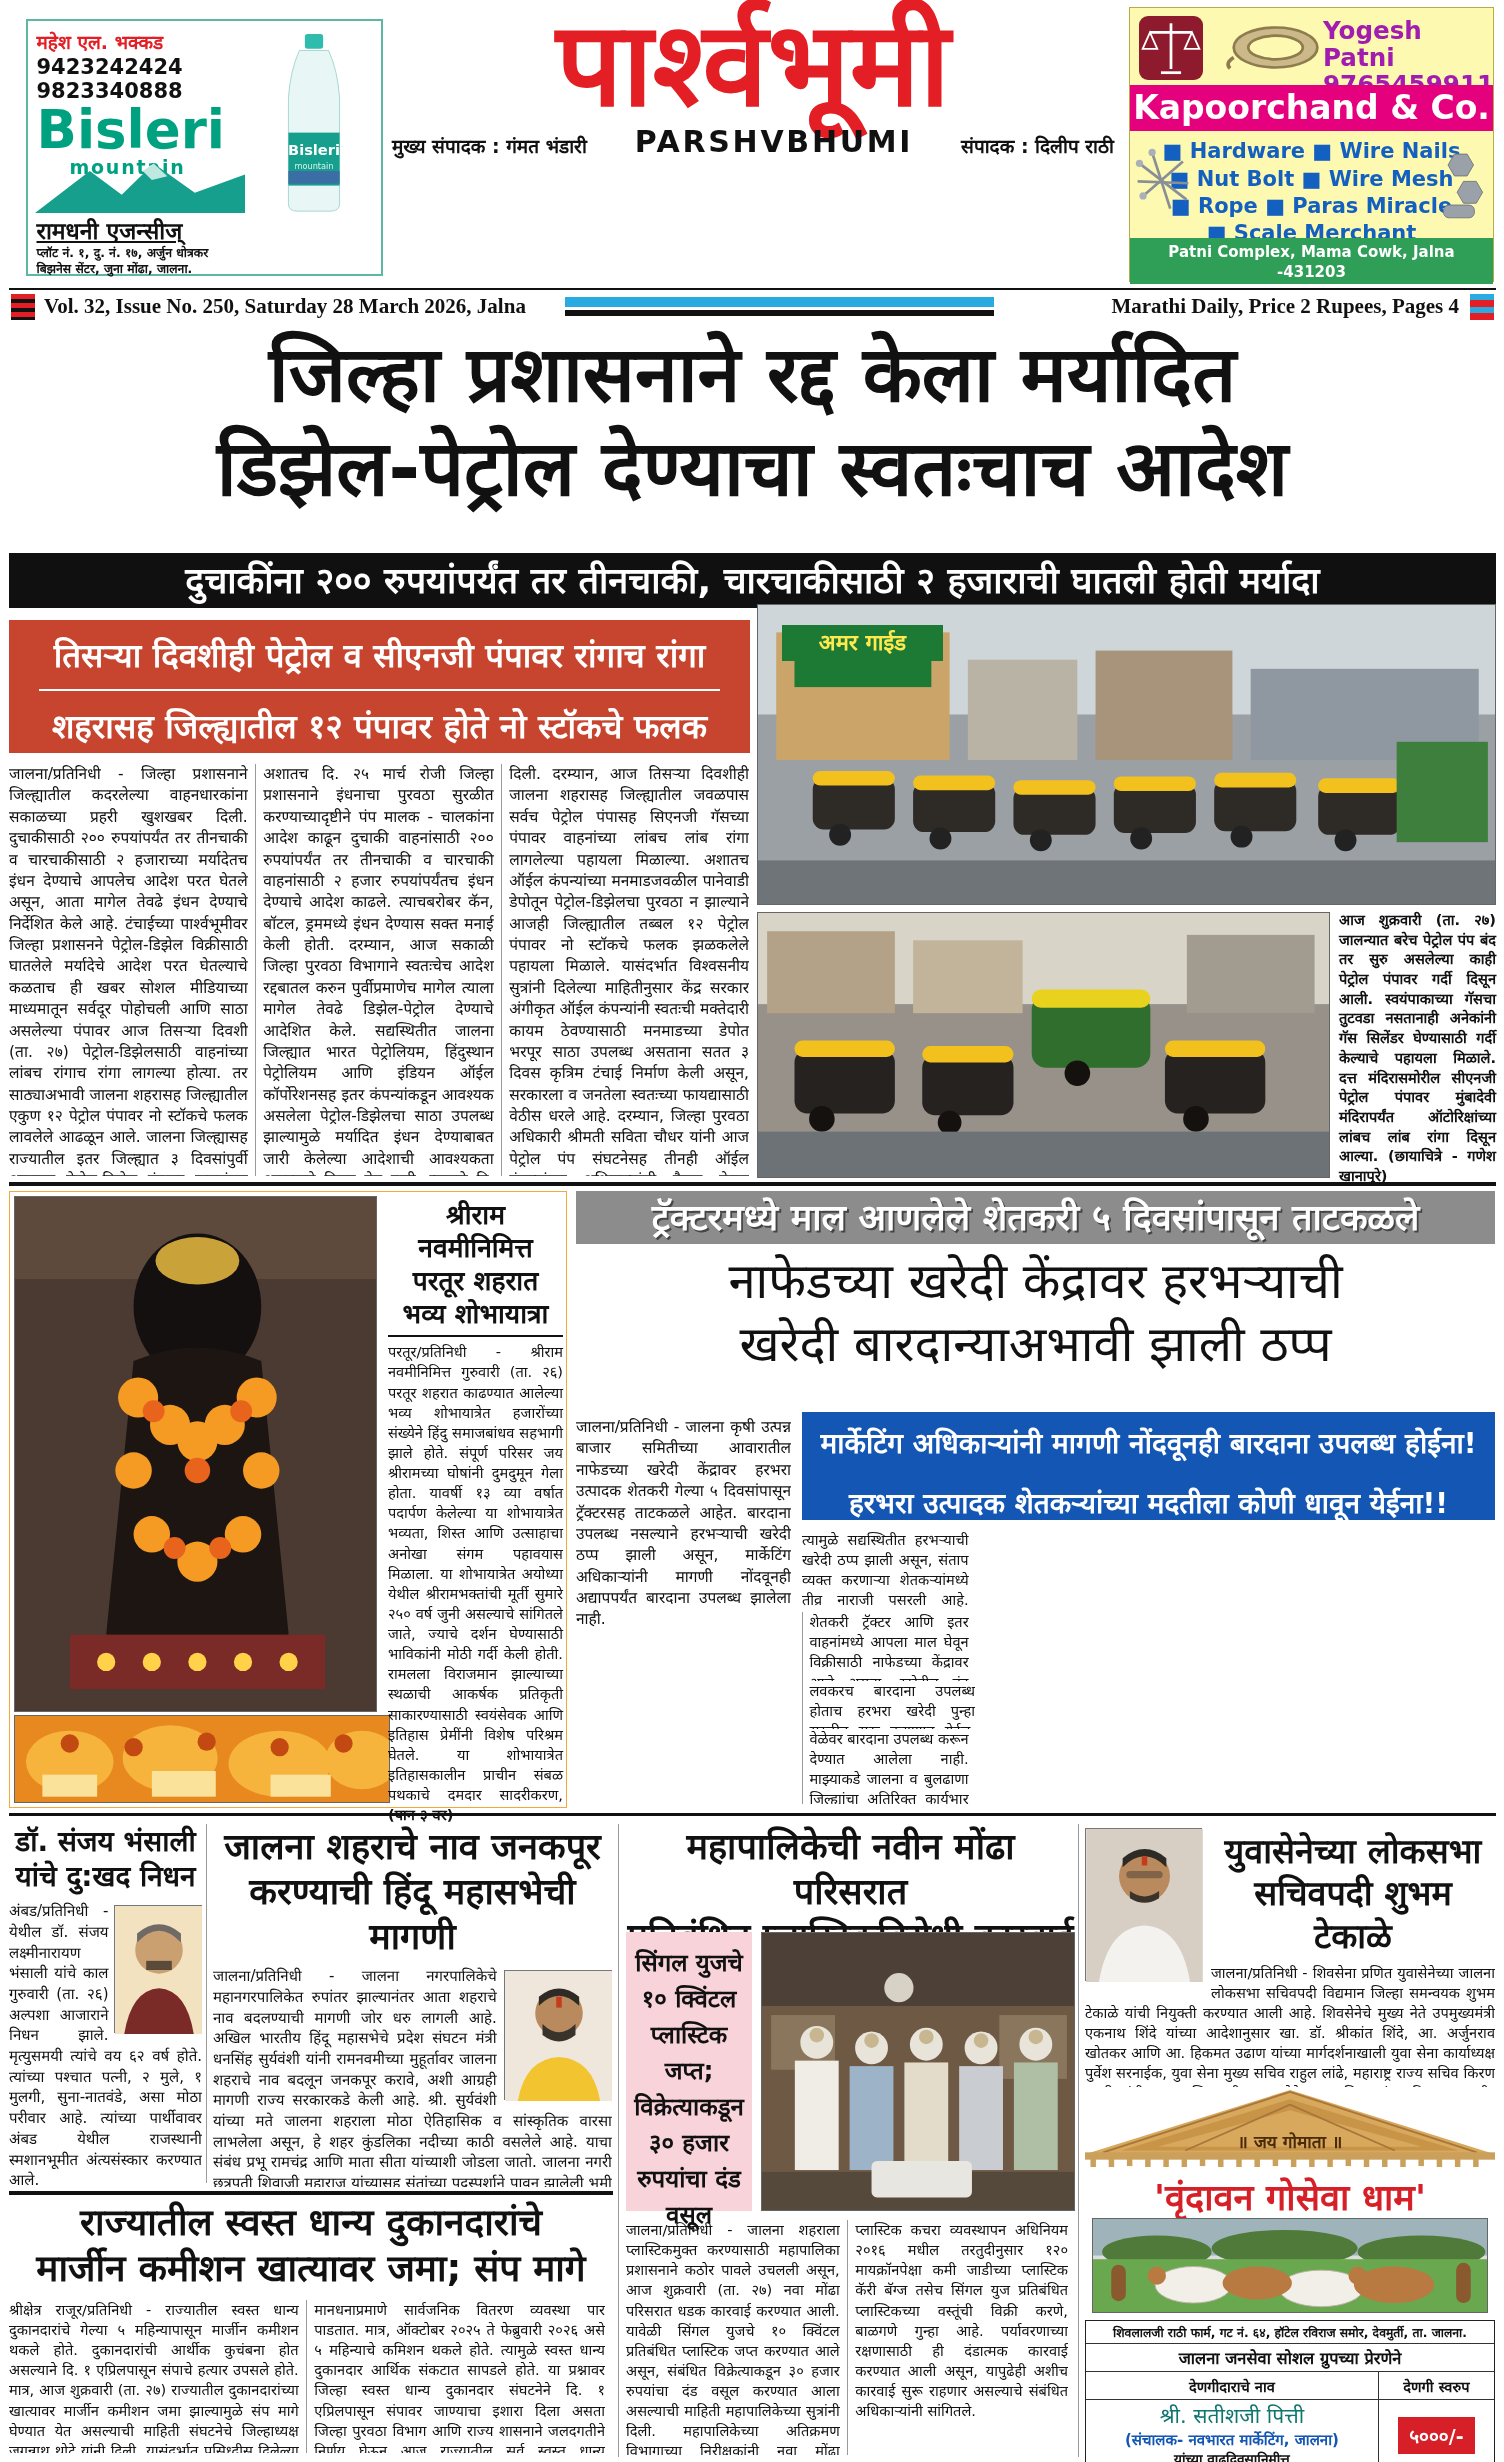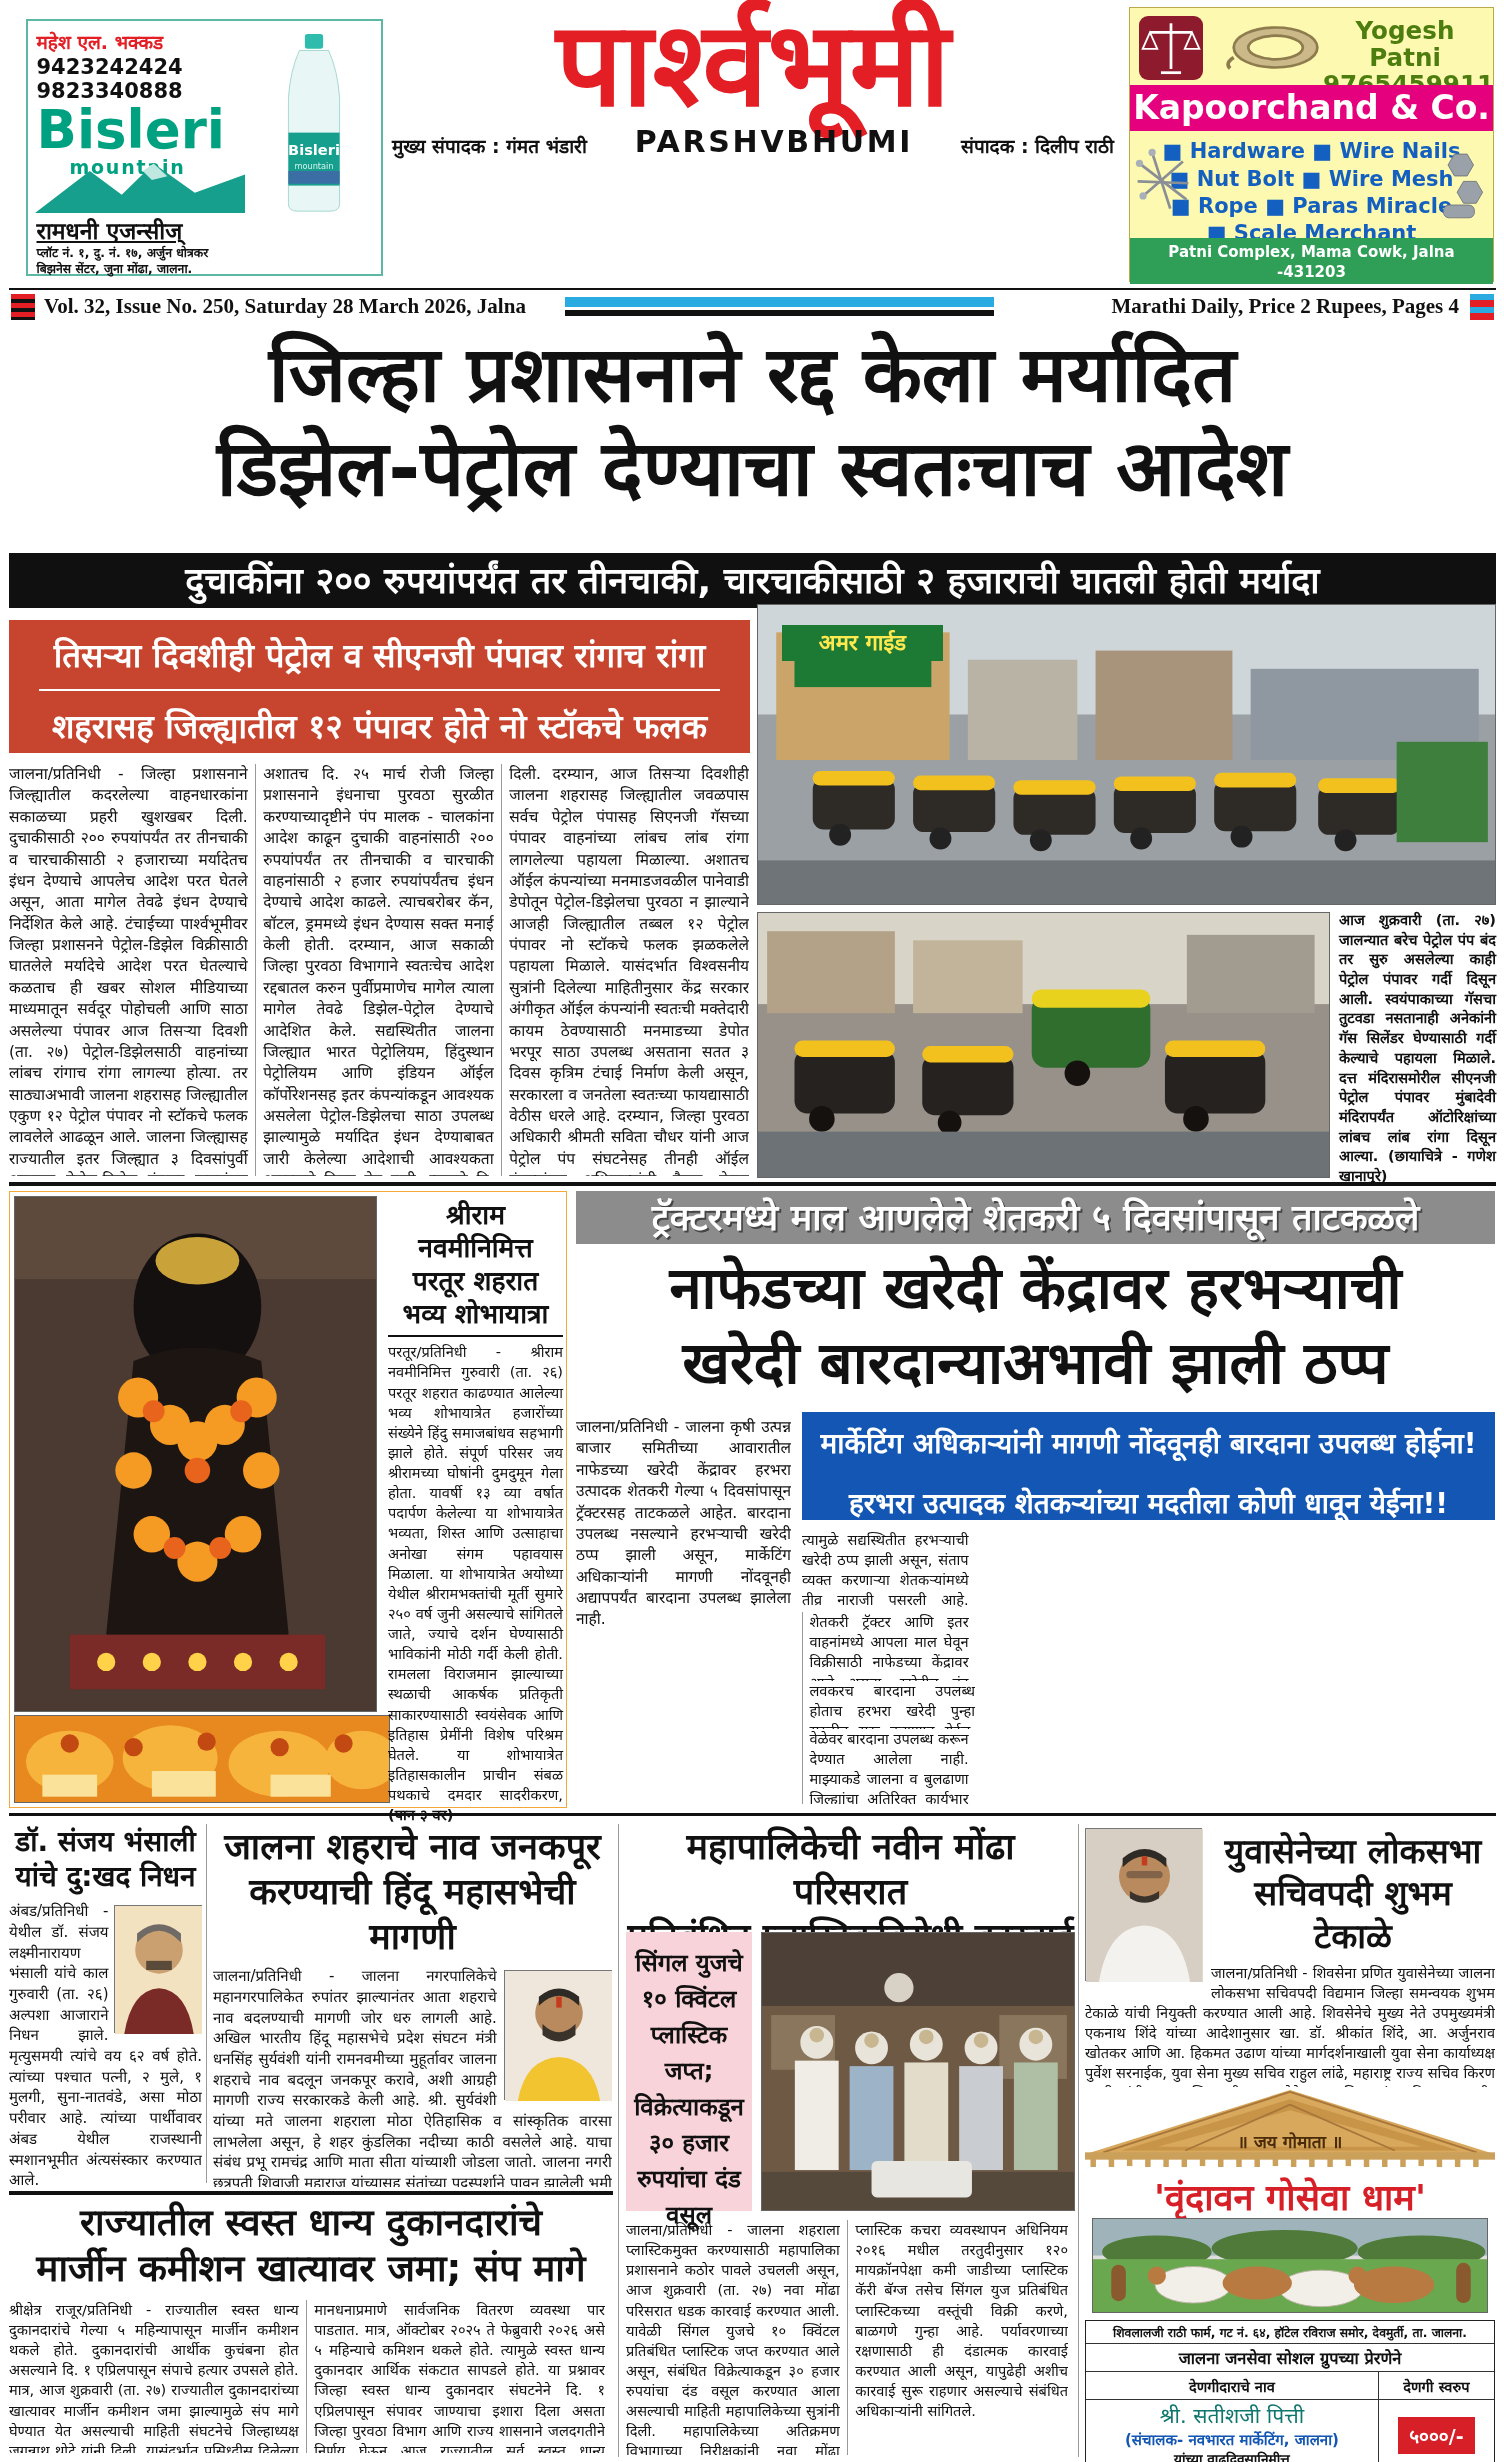--- a/index.html
+++ b/index.html
@@ -14,21 +14,21 @@
   .vline{background:#9a9a9a;width:0.9px;}
   
   .bisleri{border:2.7px solid #5cb8a2;background:#fff;padding:7.3px 9px;box-sizing:border-box;margin-top:12px;}
   .bis-owner{color:#e31e24;font-weight:bold;font-size:19px;}
   .bis-phone{font-weight:bold;font-size:21px;line-height:1.15;}
   .bis-brand{color:#00a180;font-weight:bold;font-size:53px;line-height:1;}
   .bis-sub{color:#00a180;font-weight:bold;font-size:19px;letter-spacing:1.8px;}
   .bis-agency{font-weight:bold;font-size:23px;text-decoration:underline;}
   .bis-addr{font-size:12.3px;font-weight:bold;line-height:1.25;}
   .kap{background:#fdf9b0;border:1.8px solid #b8a94a;box-sizing:border-box;}
-  .kap-name{color:#4d7c0f;font-weight:bold;font-size:24.6px;line-height:1.1;text-align:center;}
+  .kap-name{color:#a21caf;font-weight:bold;font-size:24.6px;line-height:1.1;text-align:left;}
   .kap-band{background:#e5007d;color:#fff;font-weight:bold;font-size:33px;text-align:center;line-height:46px;}
   .kap-items{color:#1460c0;font-weight:bold;font-size:21px;text-align:center;line-height:1.3;}
   .kap-green{background:#2f9e57;color:#fff;font-weight:bold;font-size:15px;text-align:center;line-height:1.35;padding:3.6px 1.8px;}
   .masthead-title{color:#e31e24;font-weight:bold;font-size:117px;line-height:1.0;text-align:center;}
   .mast-ed{font-weight:bold;font-size:19px;}
   .mast-latin{font-weight:bold;font-size:30px;letter-spacing:2.7px;text-align:center;}
   .mast-tag{font-weight:bold;font-size:23px;text-align:center;}
   .stripes-l{background:repeating-linear-gradient(180deg,#e31e24 0 4.6px,#111 4.6px 9px);}
   .stripes-r{background:repeating-linear-gradient(180deg,#29abe2 0 6.4px,#e31e24 6.4px 12.8px);}
   .dateline{font-size:21px;font-weight:bold;}
@@ -38,21 +38,21 @@
   .redbox{background:#c7452e;color:#fff;font-weight:bold;font-size:33px;text-align:center;}
   .redbox .rb-line{padding:12px 5.5px;}
   .redbox .rb-div{height:1.8px;background:#fff;width:92%;margin:0 auto;}
   .bodytxt{font-size:15.5px;line-height:1.38;}
   .col{box-sizing:border-box;}
   .cols{display:flex;}
   .cols .col + .col{border-left:0.9px solid #999;}
   .caption{font-size:14.6px;font-weight:bold;line-height:1.35;}
   
   .kicker{background:#8c8c8c;color:#fff;font-weight:bold;font-size:36px;text-align:center;line-height:53px;text-shadow:1.8px 1.8px 0 #444;}
-  .nafed-hl{font-weight:bold;font-size:58px;line-height:1.28;text-align:center;}
+  .nafed-hl{font-weight:normal;font-size:49px;line-height:1.28;text-align:center;}
   .bluebox{background:#1356b4;color:#fff;font-weight:bold;font-size:28px;text-align:center;}
   .bluebox div{padding:11px 3.6px;}
   
   .sec-hl{font-weight:bold;text-align:center;line-height:1.25;}
   .pinkbox{background:#f8d3d9;font-weight:bold;font-size:24px;text-align:center;line-height:1.5;box-sizing:border-box;padding:12.8px 5.5px;}
   .jump{font-weight:bold;white-space:nowrap;}
   .photo{border:0.9px solid #666;box-sizing:border-box;background:#ddd;}
   .portrait{border:0.9px solid #777;box-sizing:border-box;}
   .module-frame{border:1.8px solid #f5a83a;box-sizing:border-box;}
   

